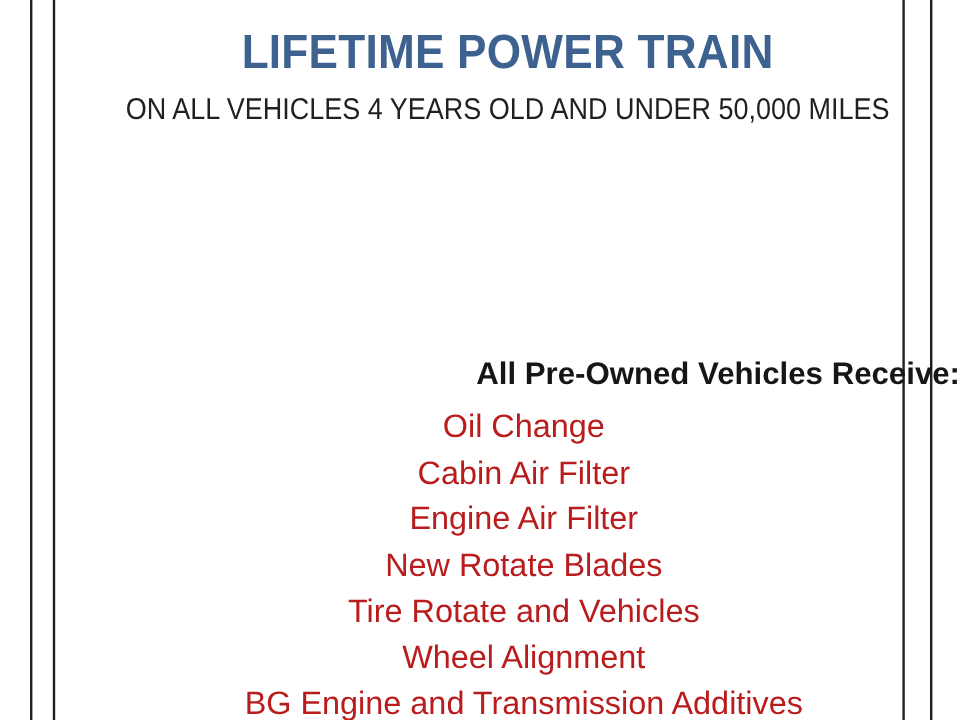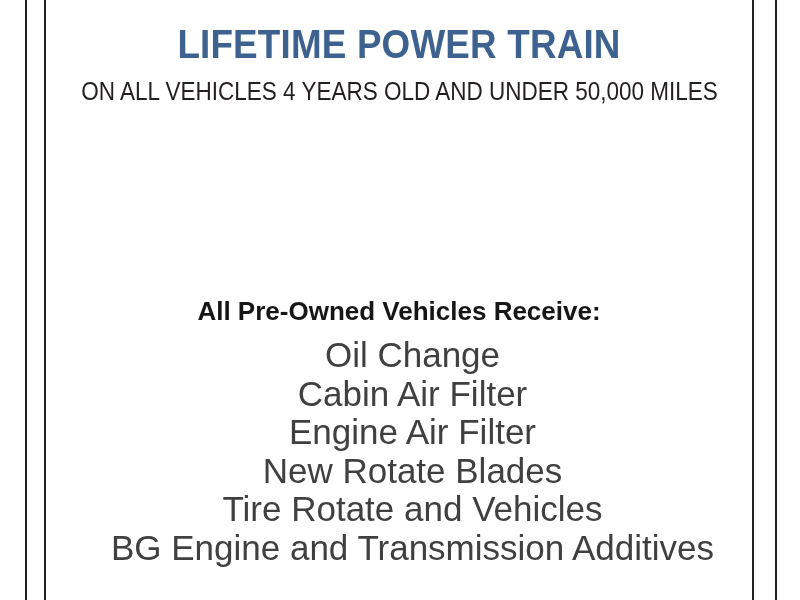--- a/index.html
+++ b/index.html
@@ -36,20 +36,21 @@
   .rule.r2 { left: 775px; }
 
   
   .content {
     position: absolute;
     left: 46px;
     top: 0;
     width: 706px;
     height: 600px;
     text-align: center;
+    padding-left: 48px;
   }
 
   
   .warranty-block { width: 100%; }
 
   .w-head {
     color: #3d6290;
     font-family: "Liberation Sans Narrow", "Liberation Sans", sans-serif;
     font-weight: 700;
     font-stretch: condensed;
@@ -82,31 +83,32 @@
     top: 298px;
     width: 100%;
   }
   #services-heading {
     color: #161616;
     font-family: "Liberation Sans", sans-serif;
     font-weight: 700;
     font-size: 26px;
     line-height: 1;
     white-space: nowrap;
+    text-align: right;
   }
   .service-list {
     list-style: none;
     margin: 0;
     padding: 0;
   }
   .service-list li {
-    color: #404040;
+    color: #b91c1c;
     font-family: "Liberation Sans", sans-serif;
     font-weight: 400;
-    font-size: 35px;
+    font-size: 27px;
     line-height: 38.5px;
     white-space: nowrap;
     margin-left: 27px;
   }
   #services-list { margin-top: 12px; }
 </style>
 </head>
 <body>
 
 <div id="flyer">
@@ -125,18 +127,19 @@
 
 
     <div id="services">
       <div id="services-heading">All Pre-Owned Vehicles Receive:</div>
       <ul class="service-list" id="services-list">
         <li>Oil Change</li>
         <li>Cabin Air Filter</li>
         <li>Engine Air Filter</li>
         <li>New Rotate Blades</li>
         <li>Tire Rotate and Vehicles</li>
+        <li>Wheel Alignment</li>
         <li>BG Engine and Transmission Additives</li>
       </ul>
     </div>
 
   </div>
 </div>
 
 </body></html>

